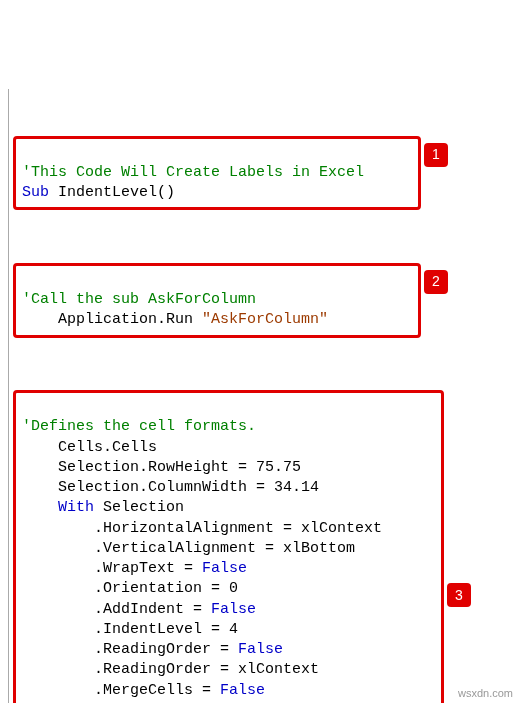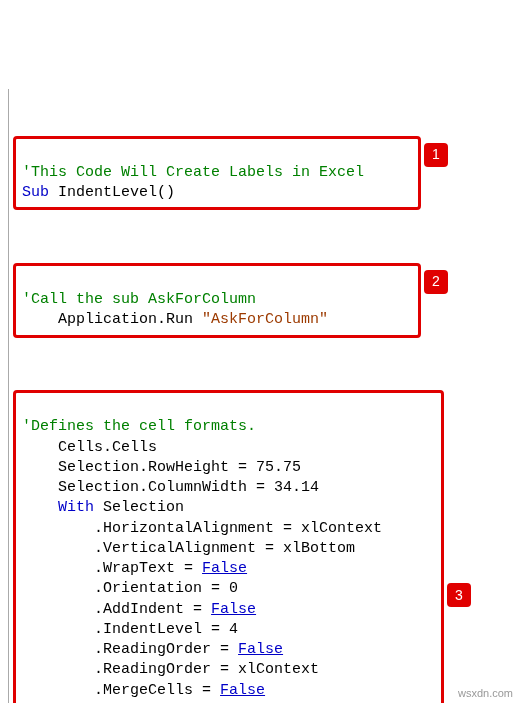--- a/index.html
+++ b/index.html
@@ -40,21 +40,21 @@
       border-radius: 4px;
       display: flex;
       align-items: center;
       justify-content: center;
       white-space: normal;
     }
     .badge-3 { top: 190px; }
     .comment { color: #008000; text-align: center; }
     .kw { color: #0000c8; }
     .str { color: #9c3a00; }
-    .val { color: #0000c8; text-decoration: underline; }
+    .val { color: #0000c8; }
     .watermark {
       position: fixed;
       bottom: 2px;
       right: 4px;
       color: #999;
       font-family: Arial, sans-serif;
       font-size: 11px;
       white-space: normal;
       margin-left: 47px;
     }

